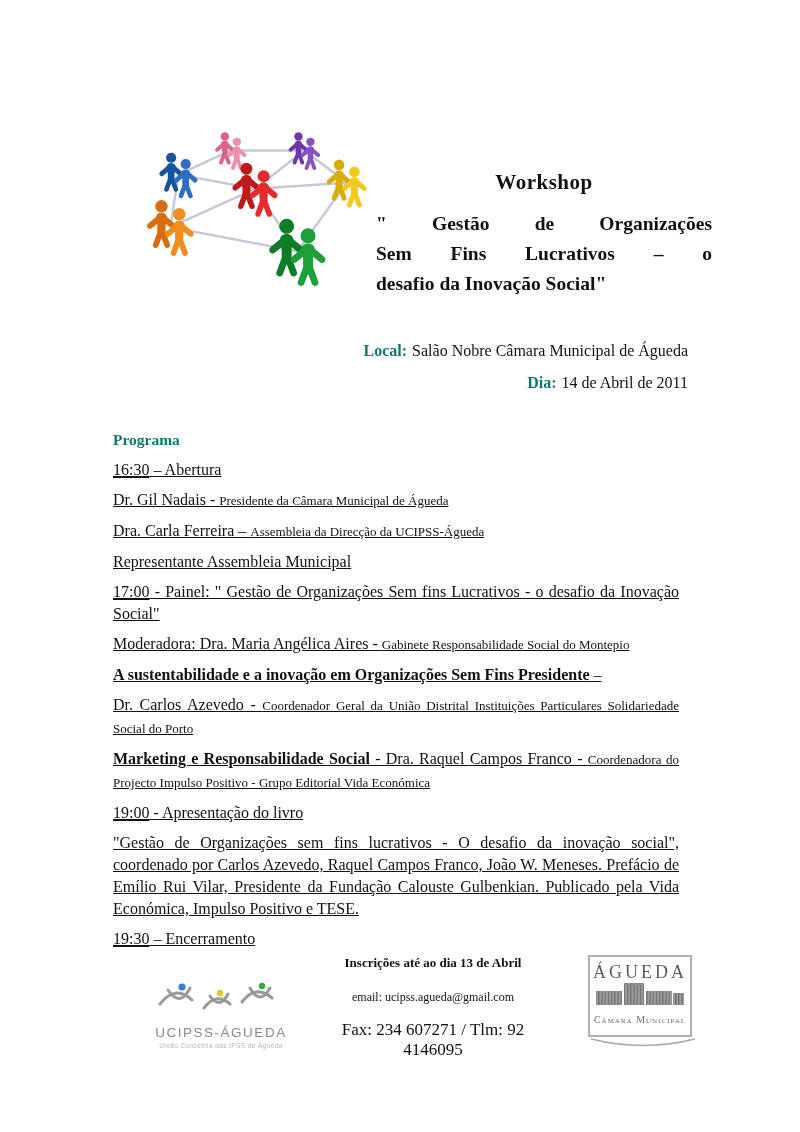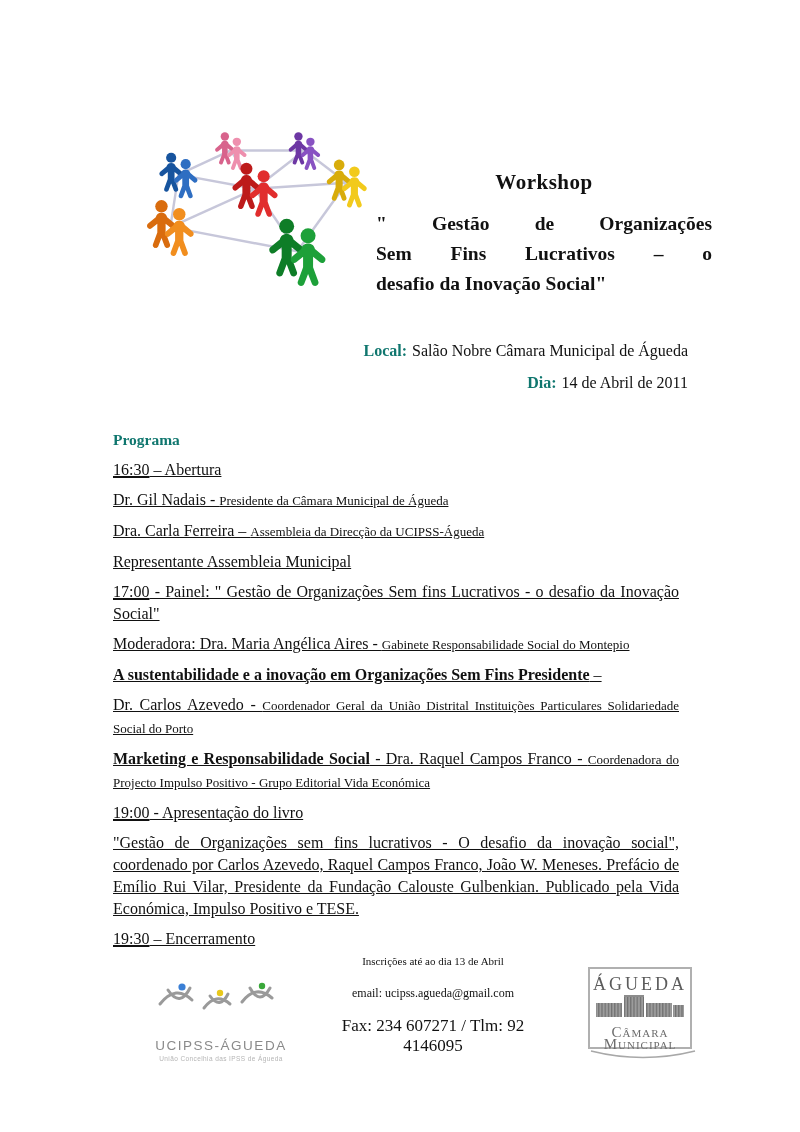--- a/index.html
+++ b/index.html
@@ -21,30 +21,30 @@
   .program{position:absolute;left:113px;top:431px;width:575px;}
   .program-heading{font-weight:bold;font-size:15.5px;margin:0 0 10px 0;}
   .prog{margin:0 9px 8px 0;font-size:16px;line-height:22px;text-decoration:underline;}
   .prog.just{text-align:justify;}
   .prog .time{text-decoration:underline;text-underline-offset:2px;}
   .prog .small{font-size:13px;}
   .prog .bold{font-weight:bold;}
   .green{color:#0f766e;}
   
   .ucipss-logo{position:absolute;left:126px;top:978px;width:190px;text-align:center;}
-  .ucipss-name{font-family:"Liberation Sans","DejaVu Sans",sans-serif;font-size:13.5px;color:#8a8a8a;letter-spacing:1.5px;margin-top:14px;}
+  .ucipss-name{font-family:"Liberation Sans","DejaVu Sans",sans-serif;font-size:13.5px;color:#8a8a8a;letter-spacing:1.5px;margin-top:1px;}
   .ucipss-tagline{font-family:"Liberation Sans","DejaVu Sans",sans-serif;font-size:6.5px;color:#b5b5b5;margin-top:2px;letter-spacing:.4px;}
   .footer-center{position:absolute;left:318px;top:955px;width:230px;text-align:center;}
-  .inscricoes{font-size:11px;font-weight:normal;margin:0;}
+  .inscricoes{font-size:13px;font-weight:bold;margin:0;}
   .footer-email{font-size:12px;margin:19px 0 0 0;}
   .footer-fax{font-size:17px;margin:15px 0 0 0;text-align:center;}
   .agueda-logo{position:absolute;left:588px;top:955px;width:110px;text-align:center;}
-  .agueda-box{border:2px solid #b0b0b0;width:104px;height:82px;box-sizing:border-box;padding-top:5px;background:#fff;margin-top:12px;}
+  .agueda-box{border:2px solid #b0b0b0;width:104px;height:82px;box-sizing:border-box;padding-top:5px;background:#fff;}
   .agueda-title{font-size:18px;color:#5c5c5c;letter-spacing:3px;line-height:20px;}
-  .agueda-sub{font-size:15px;font-variant:small-caps;color:#6d6d6d;letter-spacing:1px;line-height:12px;margin-top:2px;}
+  .agueda-sub{font-size:10px;font-variant:small-caps;color:#6d6d6d;letter-spacing:1px;line-height:12px;margin-top:2px;}
 </style>
 </head>
 <body>
 
 <div class="page">
 
   <svg class="network-figure" viewBox="0 0 248 184" xmlns="http://www.w3.org/2000/svg">
     <defs>
       <g id="pp">
         <circle cx="0" cy="-17" r="6.3"></circle>

